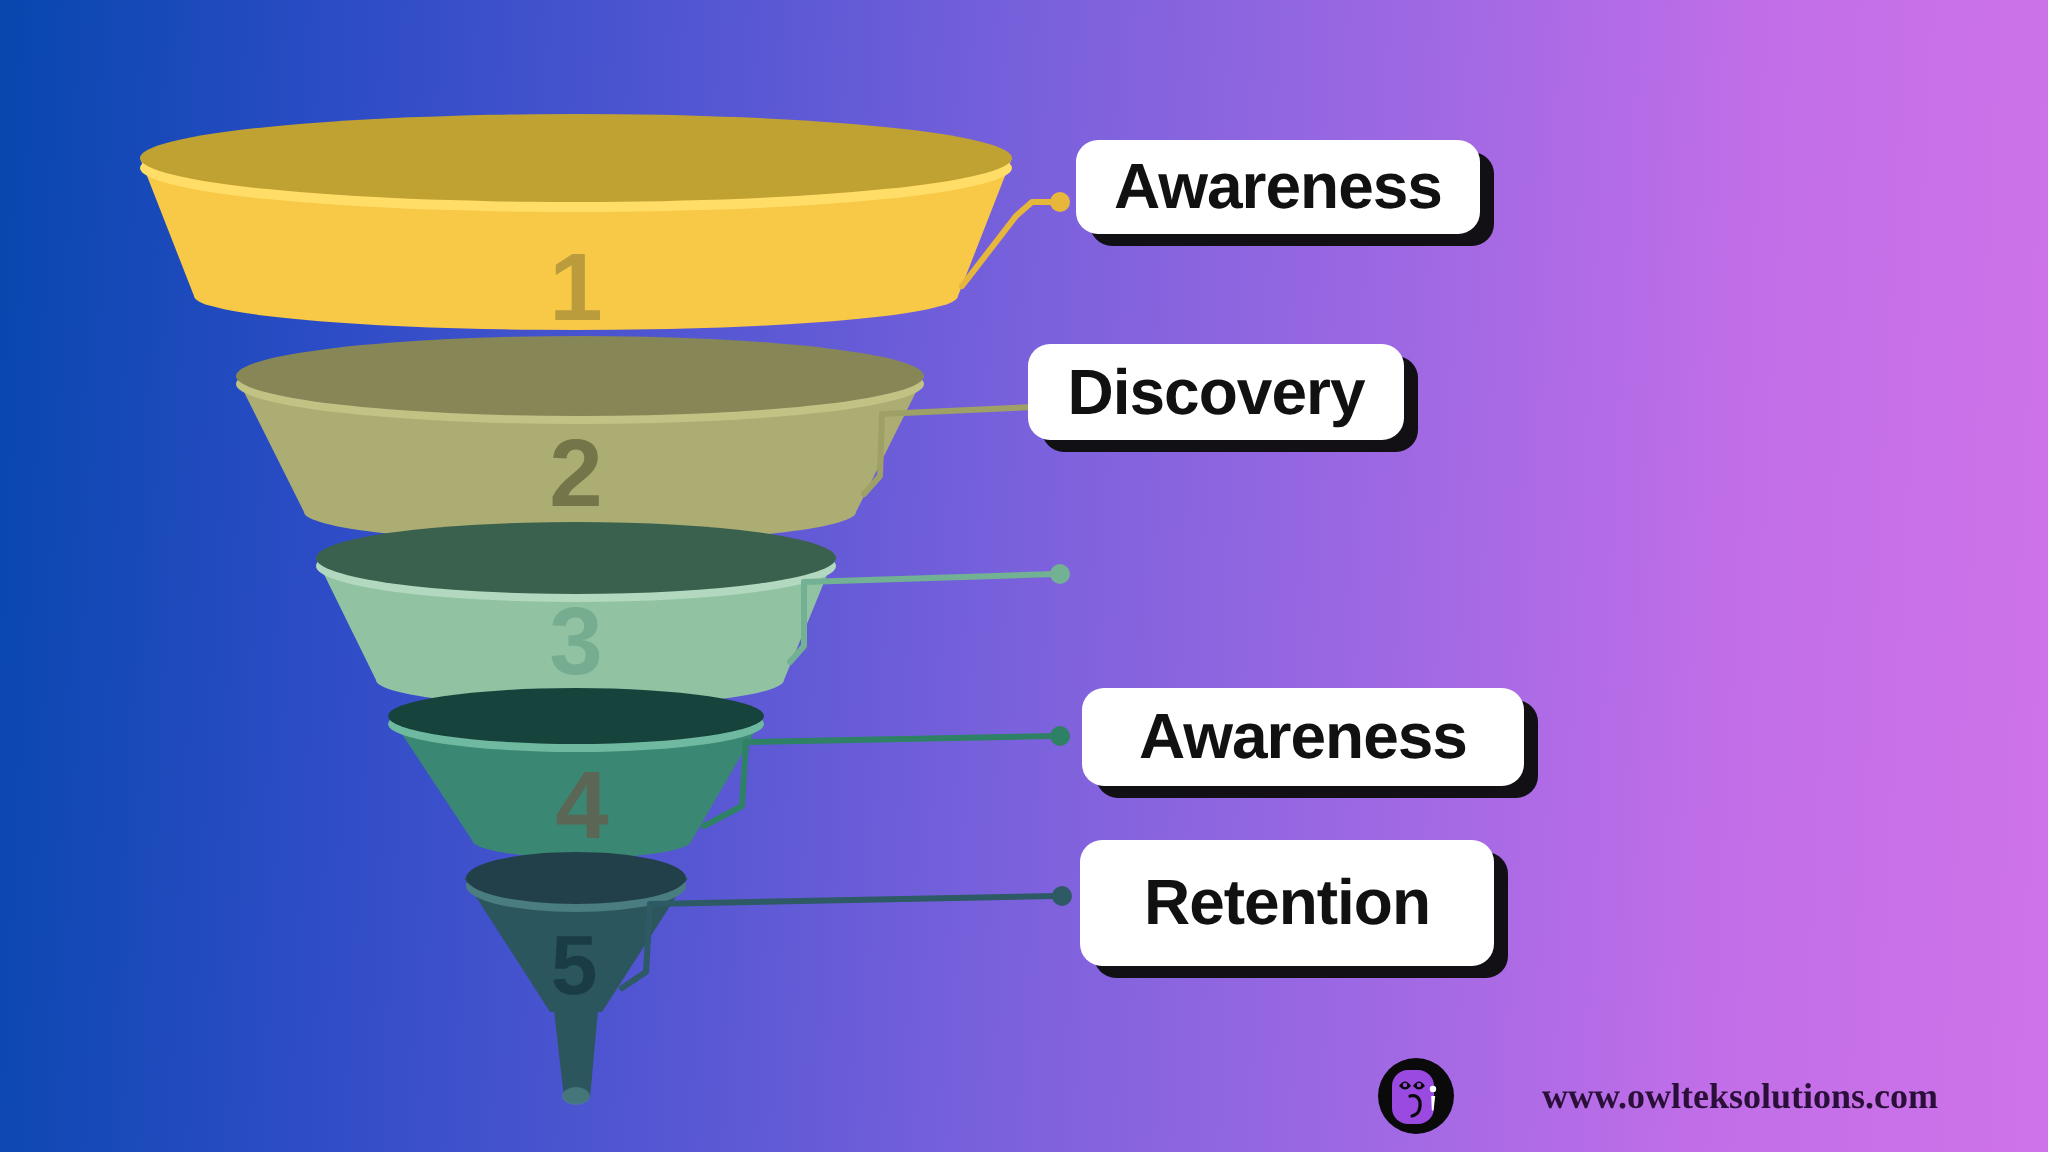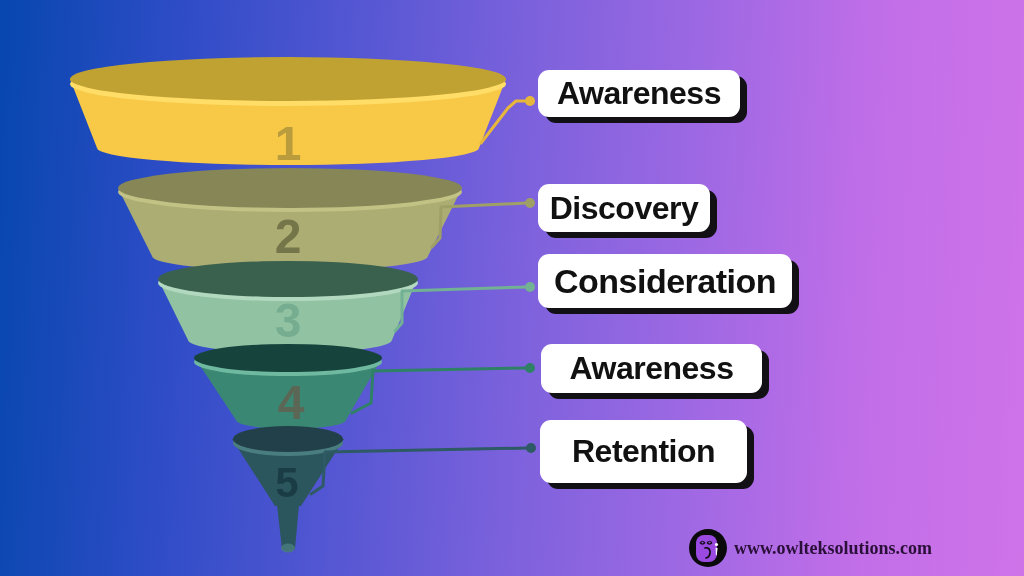--- a/index.html
+++ b/index.html
@@ -26,25 +26,25 @@
     font-weight: bold;
     font-size: 32px;
     letter-spacing: -0.5px;
     display: flex;
     align-items: center;
     justify-content: center;
     white-space: nowrap;
     box-shadow: 7px 6px 0 rgba(12,12,12,0.96);
   }
   #lbl-awareness     { left: 538px; top:  70px; width: 202px; height: 47px; }
-  #lbl-discovery     { left: 538px; top: 172px; width: 172px; height: 48px; margin-top: 12px; }
+  #lbl-discovery     { left: 514px; top: 172px; width: 188px; height: 48px; }
   #lbl-consideration { left: 538px; top: 254px; width: 254px; height: 54px; font-size: 34px; }
   #lbl-conversion    { left: 541px; top: 344px; width: 221px; height: 49px; }
   #lbl-retention     { left: 540px; top: 420px; width: 207px; height: 63px; }
-  #footer { position: absolute; left: 689px; top: 529px; display: flex; align-items: center; }
+  #footer { position: absolute; left: 689px; top: 529px; display: flex; align-items: center; gap: 37px; }
   #footer-text {
     margin-left: 7px;
     font-family: "Liberation Serif", serif;
     font-weight: bold;
     font-size: 18px;
     color: #2a1038;
   }
 </style>
 </head>
 <body>
@@ -96,21 +96,20 @@
       <ellipse cx="288" cy="443" rx="55" ry="13" fill="#4a7d80"></ellipse>
       <ellipse cx="288" cy="439" rx="55" ry="13" fill="#22404a"></ellipse>
       <text class="num" x="287" y="497" font-size="42" text-anchor="middle" fill="#193a43">5</text>
       <polyline class="connector" points="311,494 323,486 325,452 528,448" stroke="#2d5a64"></polyline>
       <circle cx="531" cy="448" r="5" fill="#2d5a64"></circle>
     </g>
   </svg>
 
   <div class="lbl" id="lbl-awareness">Awareness</div>
   <div class="lbl" id="lbl-discovery">Discovery</div>
-  <div class="lbl" id="lbl-consideration">Consideration</div>
   <div class="lbl" id="lbl-conversion">Awareness</div>
   <div class="lbl" id="lbl-retention">Retention</div>
 
   <div id="footer">
     <svg width="38" height="38" viewBox="0 0 38 38">
       <circle cx="19" cy="19" r="19" fill="#0a0a0a"></circle>
       <rect x="7" y="6" width="21" height="27" rx="8" fill="#9a4ae0"></rect>
       <path d="M 10.5 14 Q 13.5 9.5 16.5 14 Q 13.5 17.5 10.5 14 Z" fill="#0a0a0a"></path>
       <path d="M 17.5 14 Q 20.5 9.5 23.5 14 Q 20.5 17.5 17.5 14 Z" fill="#0a0a0a"></path>
       <circle cx="13.5" cy="13.5" r="1.1" fill="#9a4ae0"></circle>

